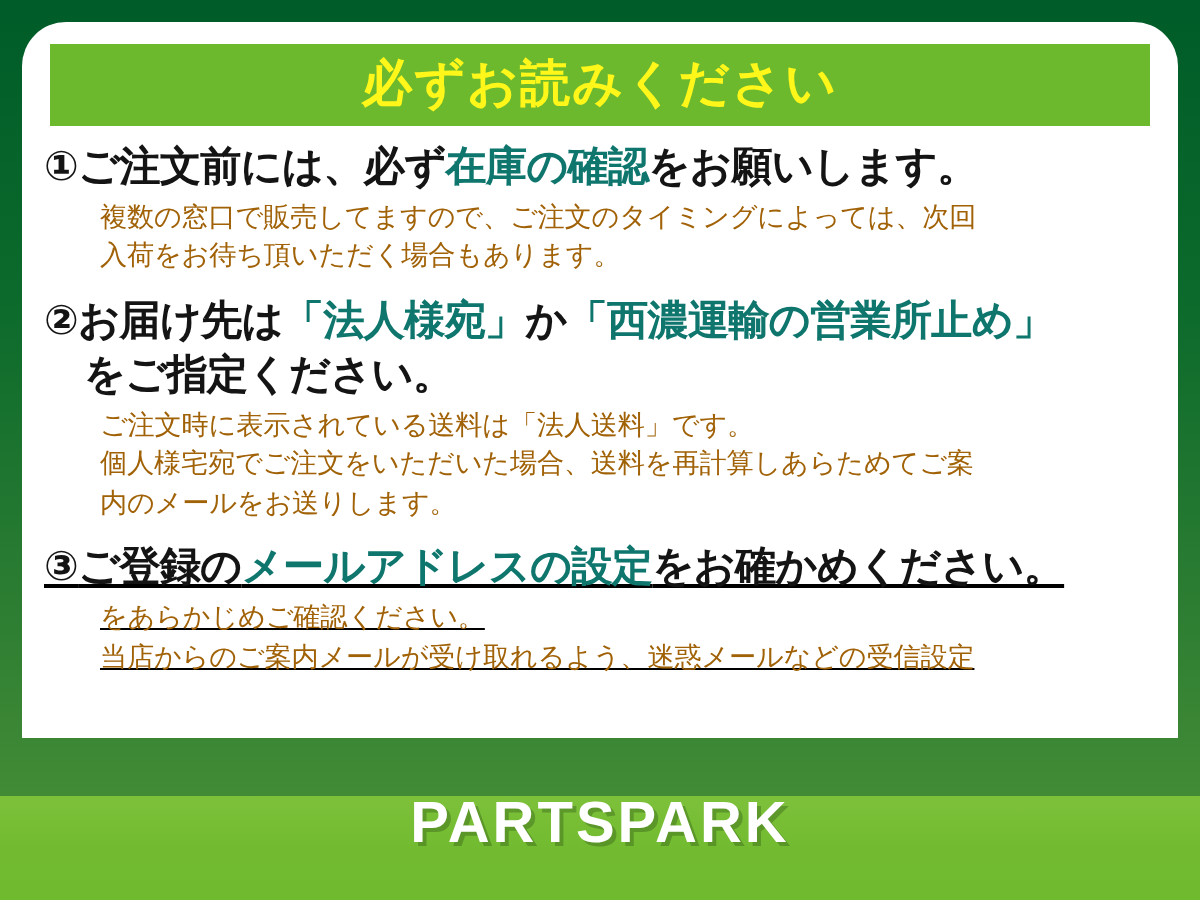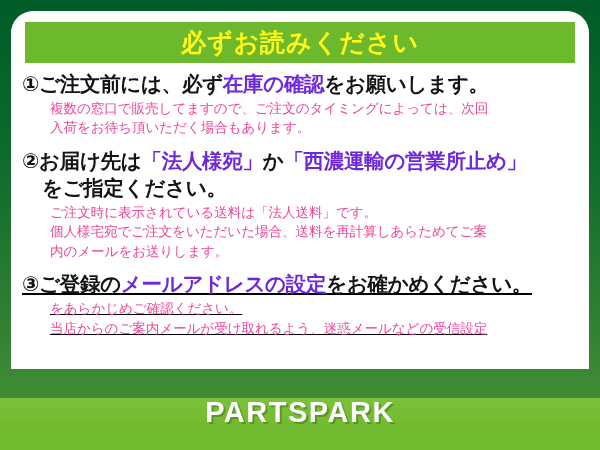--- a/index.html
+++ b/index.html
@@ -88,28 +88,28 @@
   .heading-line2 {
     display: block;
     padding-left: 20px;
   }
 
   .num-marker {
     font-weight: bold;
   }
 
   .hl {
-    color: #6d28d9;
+    color: #0f766e;
   }
 
   .section-body {
     margin-top: 1px;
     padding-left: 28px;
     font-size: 13.6px;
-    color: #ec4899;
+    color: #a16207;
     line-height: 1.46;
     letter-spacing: -0.1px;
     font-weight: normal;
   }
   .section-body div {
     white-space: nowrap;
   }
 
   
   .footer-bar {

